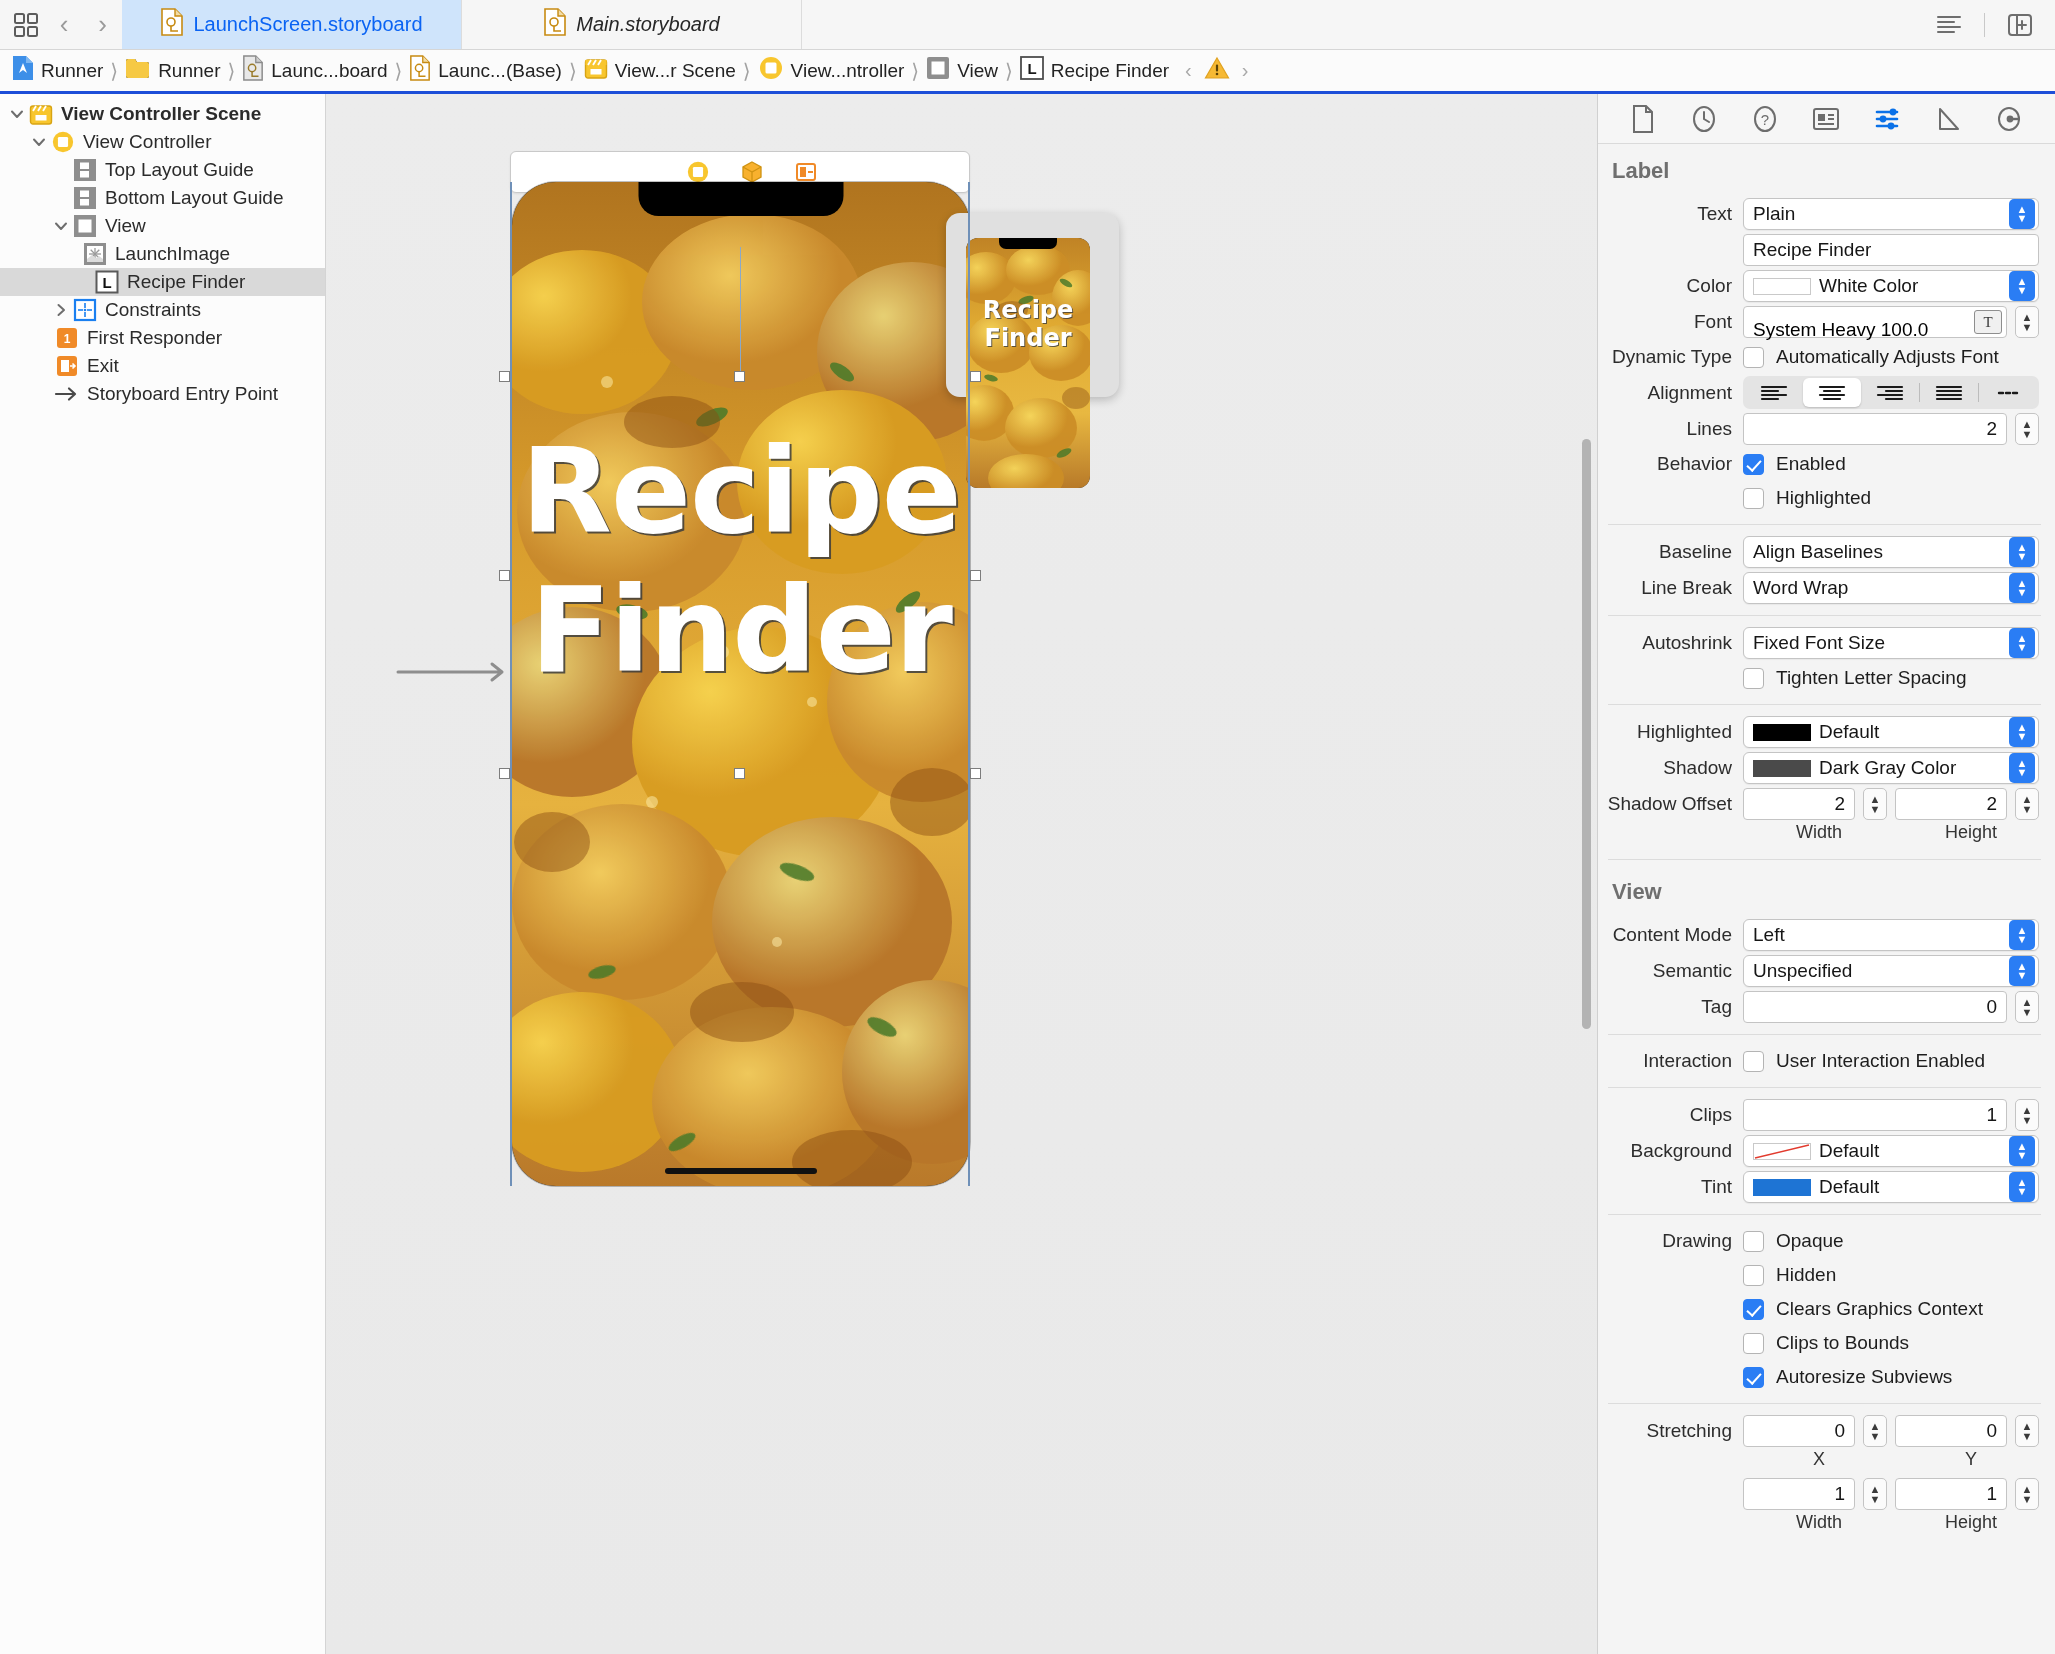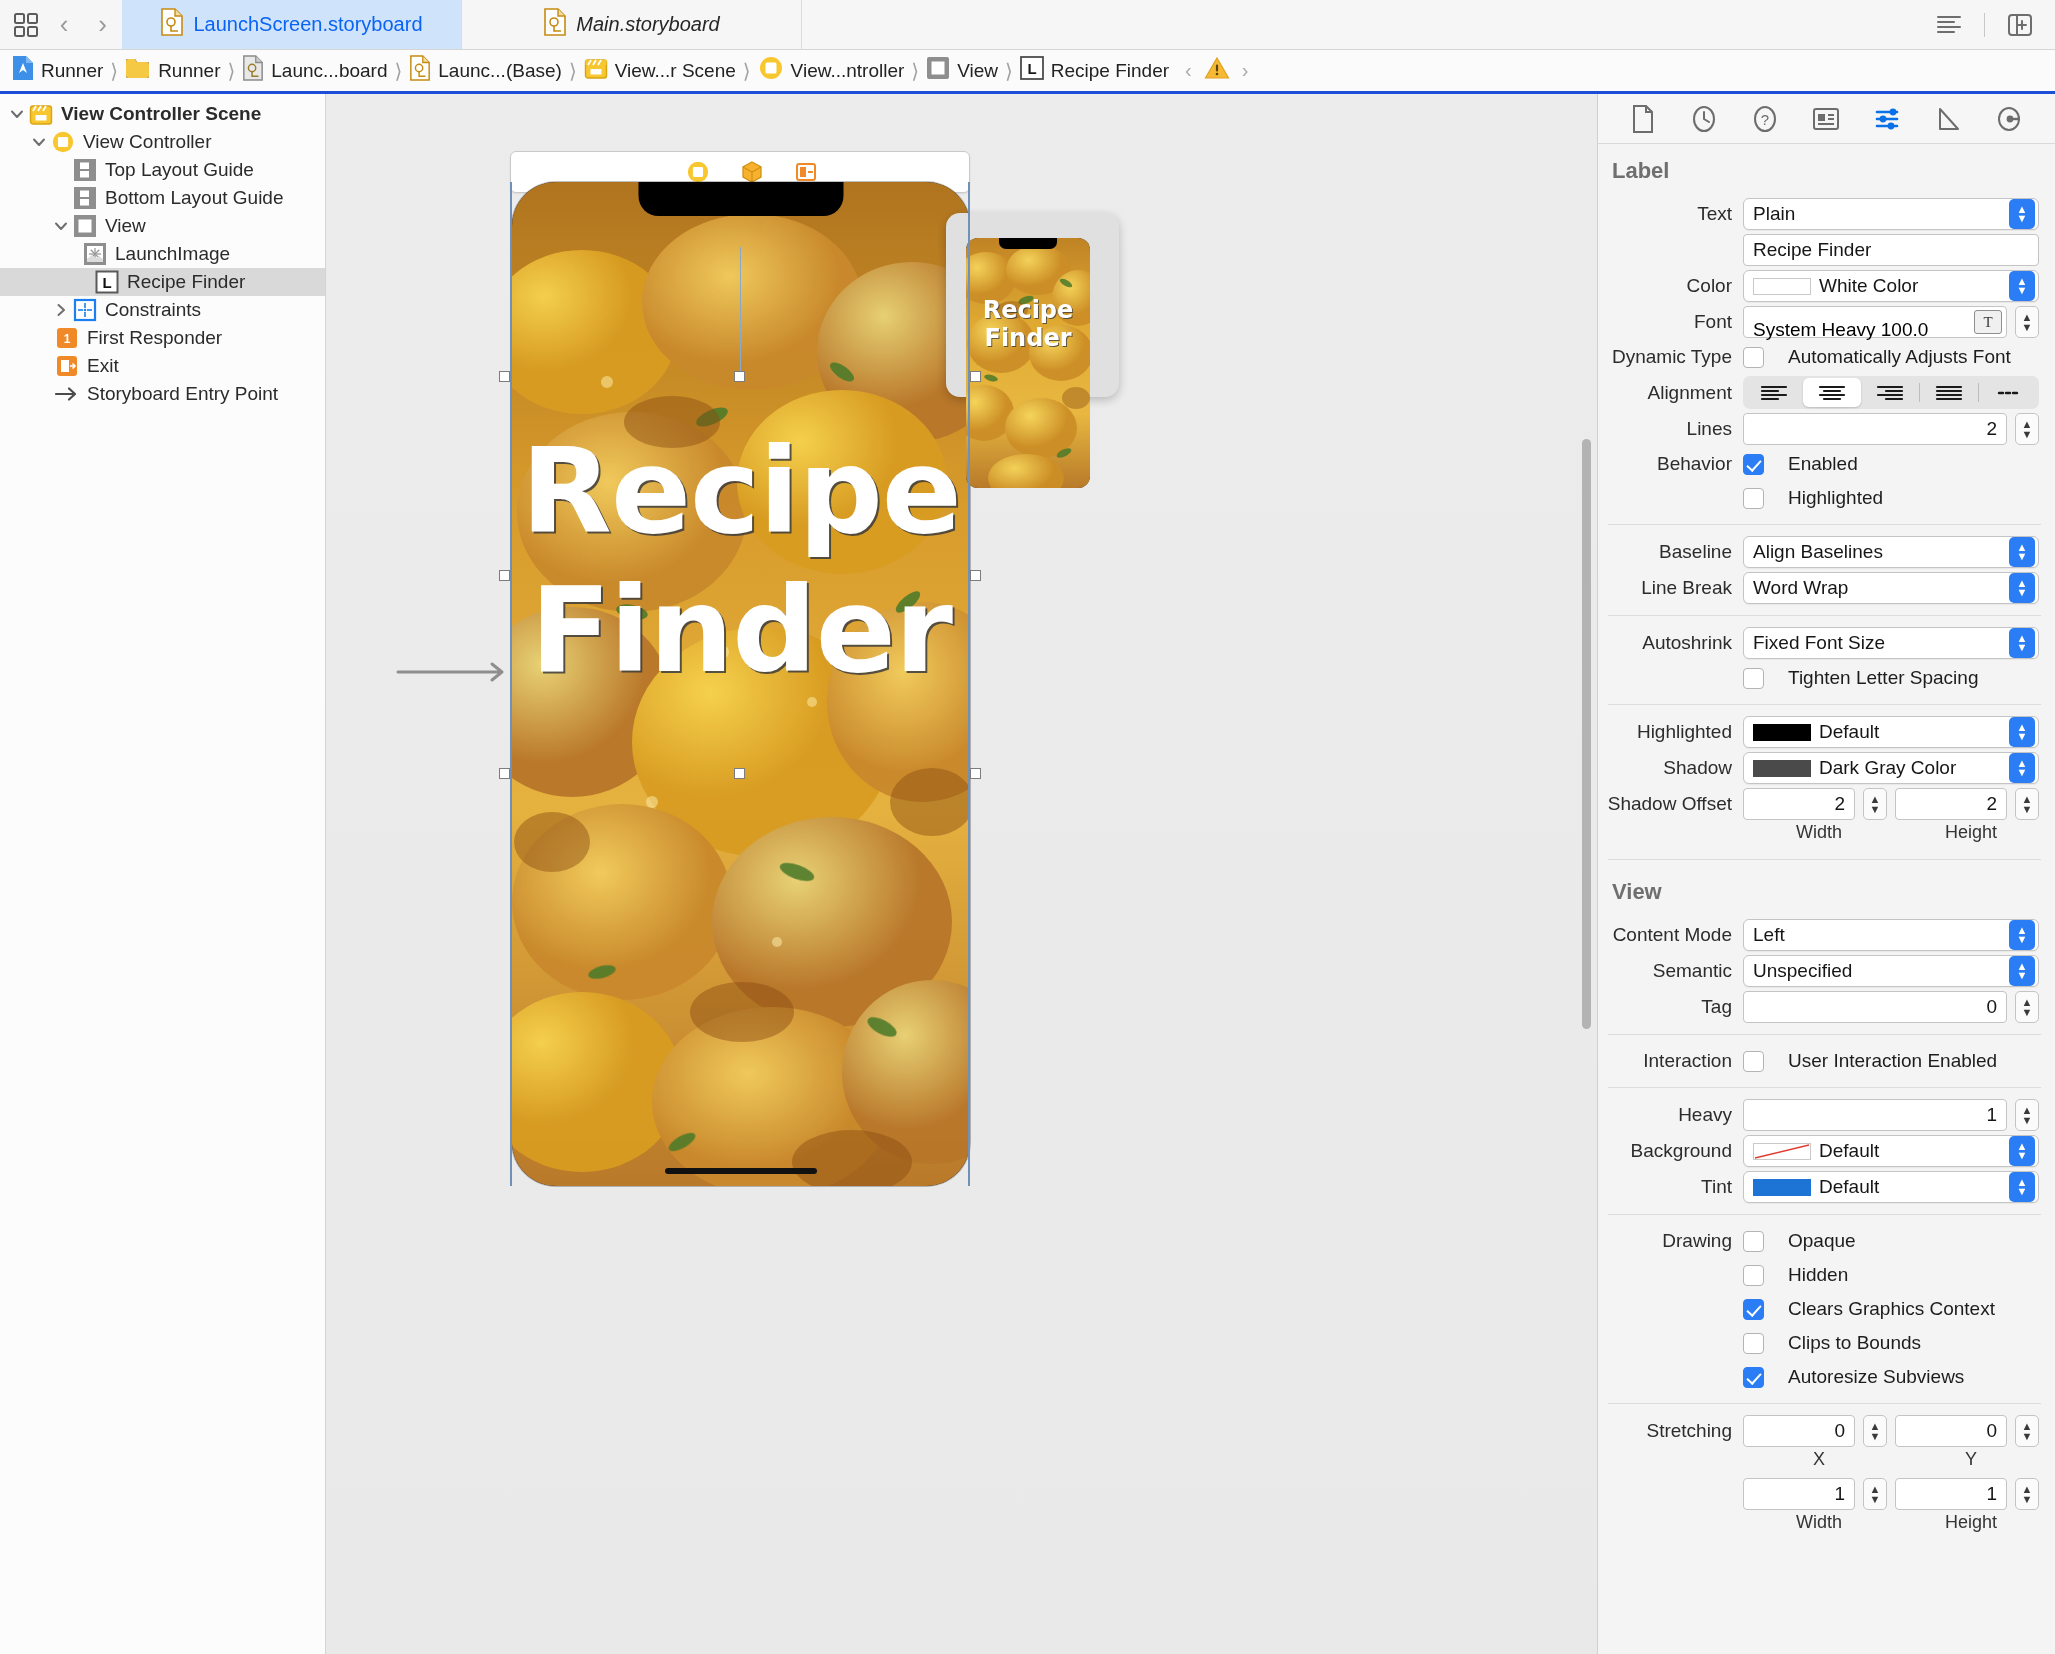--- a/index.html
+++ b/index.html
@@ -184,21 +184,21 @@
     flex:1; height:32px; background:#fff; border:1px solid #c4c4c4; border-radius:4px;
     display:flex; align-items:center; padding: 0 9px; font-size:19px; color:#161616; min-width:0;
   }
   .textfield.right { justify-content:flex-end; }
   .numstep {
     width:24px; height:32px; background:#fbfbfb; border:1px solid #c4c4c4; border-radius:5px;
     display:flex; flex-direction:column; align-items:center; justify-content:center;
     color:#3a3a3a; font-size:11px; line-height:10px; flex:none;
   }
   .swatch { width:58px; height:17px; border:1px solid #c9c9c9; flex:none; margin-right:8px; }
-  .checkrow { display:flex; align-items:center; gap:24px; font-size:19px; color:#1d1d1d; }
+  .checkrow { display:flex; align-items:center; gap:12px; font-size:19px; color:#1d1d1d; }
   .cbox { width:21px; height:21px; border:1px solid #b4b4b4; background:#fff; border-radius:4px; flex:none; }
   .cbox.on { background:#2a7df4; border-color:#2a7df4; position:relative; }
   .cbox.on::after{
     content:""; position:absolute; left:6px; top:2px; width:6px; height:12px;
     border:solid #fff; border-width:0 2.5px 2.5px 0; transform:rotate(42deg);
   }
   .seg {
     flex:1; height:33px; background:#e4e4e4; border-radius:7px; display:flex; align-items:center; padding:2px;
   }
   .seg .sg { flex:1; height:29px; display:flex; align-items:center; justify-content:center; border-radius:6px; }
@@ -1055,21 +1055,21 @@
               <span class="cbox"></span>
               <span>User Interaction Enabled</span>
             </div>
           </div>
         </div>
 
 
         <div class="hr"></div>
 
         <div class="frow">
-          <div class="flabel">Heavy</div>
+          <div class="flabel">Clips</div>
           <div class="fctl">
             <div class="textfield right">
               <span>1</span>
             </div>
             <div class="numstep">▲<br>▼</div>
           </div>
         </div>
 
         <div class="frow">
           <div class="flabel">Background</div>

